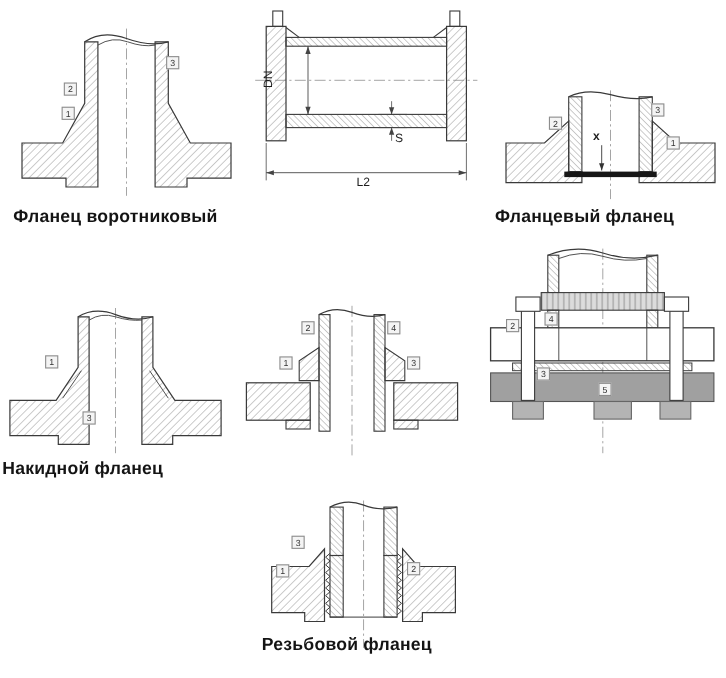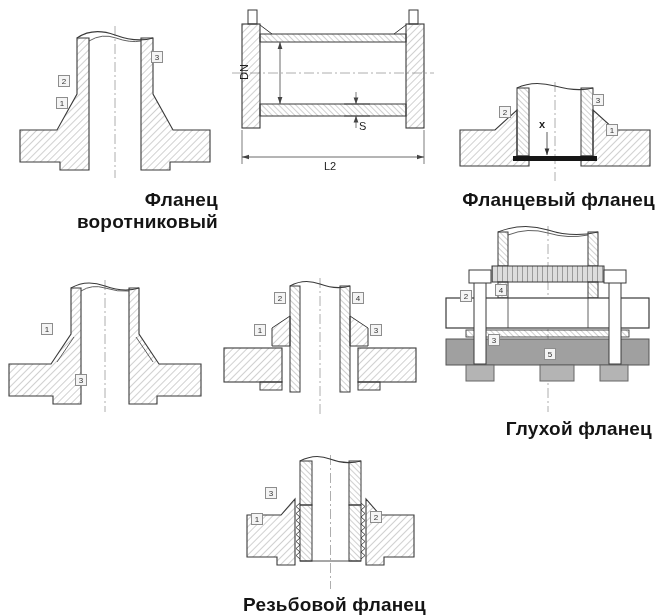--- a/index.html
+++ b/index.html
@@ -1,21 +1,21 @@
 <!DOCTYPE html>
 <html><head>
 <meta charset="utf-8">
 <style>
   * { margin:0; padding:0; box-sizing:border-box; }
   html,body { width:660px; height:616px; background:#ffffff; overflow:hidden;
               font-family:"Liberation Sans", sans-serif; }
   .stage { position:relative; width:660px; height:616px; background:#ffffff; }
   .fig { position:absolute; }
-  .caption { position:absolute; font-size:19px; font-weight:bold; color:#141414;
-             text-align:right; letter-spacing:.2px; }
+  .caption { position:absolute; font-size:16px; font-weight:bold; color:#141414;
+             text-align:left; letter-spacing:.2px; }
   .callout { position:absolute; width:12px; height:12px; border:1px solid #8d8d8d;
              background:#f4f4f4; font-size:8px; line-height:11px; text-align:center;
              color:#333; z-index:3; }
   .dim { position:absolute; font-size:11px; color:#1d1d1d; z-index:3; }
   .dim.rot { transform:rotate(-90deg); transform-origin:center; }
   svg { display:block; }
 </style>
 </head>
 <body>
 
@@ -114,20 +114,21 @@
         <polygon points="134,10 124,10 124,126 152,126 152,118 196,118 196,86 154,86 134,56" fill="url(#hpA)" stroke="#3a3a3a" stroke-width="1.1"></polygon>
         <path d="M66,10 Q81,1 100,8 T134,10" fill="none" stroke="#3a3a3a" stroke-width="1.1"></path>
         <path d="M76,13 Q87,6 100,10 T124,13" fill="none" stroke="#3a3a3a" stroke-width="0.8"></path>
         <line x1="52" y1="84" x2="69" y2="59" stroke="#3a3a3a" stroke-width="0.8"></line>
         <line x1="148" y1="84" x2="131" y2="59" stroke="#3a3a3a" stroke-width="0.8"></line>
       </svg>
     </div>
     <div class="callout" style="left:36px;top:45px">1</div>
     <div class="callout" style="left:70px;top:96px">3</div>
   </div>
+  <div class="caption" style="left:2px;top:418px;width:208px">Накидной фланец</div>
 
   <div class="fig" style="left:220px;top:276px;width:200px;height:142px">
     <div>
       <svg width="200" height="142" viewBox="0 0 200 142">
         <line x1="100" y1="2" x2="100" y2="138" stroke="#999" stroke-width="0.8" stroke-dasharray="10 3 2 3"></line>
         <rect x="70" y="10" width="10" height="106" fill="url(#hpB)" stroke="#3a3a3a" stroke-width="1"></rect>
         <rect x="120" y="10" width="10" height="106" fill="url(#hpB)" stroke="#3a3a3a" stroke-width="1"></rect>
         <path d="M70,10 Q84,2 100,8 T130,10" fill="none" stroke="#3a3a3a" stroke-width="1.1"></path>
         <polygon points="70,40 70,70 52,70 52,52" fill="url(#hpA)" stroke="#3a3a3a" stroke-width="1"></polygon>
         <polygon points="130,40 130,70 148,70 148,52" fill="url(#hpA)" stroke="#3a3a3a" stroke-width="1"></polygon>
@@ -166,21 +167,20 @@
         <rect x="169" y="58" width="12" height="82" fill="#ffffff" stroke="#3a3a3a" stroke-width="1"></rect>
         <rect x="29" y="46" width="22" height="13" fill="#ffffff" stroke="#3a3a3a" stroke-width="1"></rect>
         <rect x="164" y="46" width="22" height="13" fill="#ffffff" stroke="#3a3a3a" stroke-width="1"></rect>
       </svg>
     </div>
     <div class="callout" style="left:20px;top:66px">2</div>
     <div class="callout" style="left:55px;top:60px">4</div>
     <div class="callout" style="left:48px;top:110px">3</div>
     <div class="callout" style="left:104px;top:124px">5</div>
   </div>
-  <div class="caption" style="left:440px;top:418px;width:212px">Глухой фланец</div>
 
   <div class="fig" style="left:243px;top:453px;width:175px;height:140px">
     <div>
       <svg width="175" height="140" viewBox="0 0 175 140">
         <line x1="87.5" y1="2" x2="87.5" y2="136" stroke="#999" stroke-width="0.8" stroke-dasharray="10 3 2 3"></line>
         <rect x="57" y="8" width="12" height="44" fill="url(#hpB)" stroke="#3a3a3a" stroke-width="1"></rect>
         <rect x="106" y="8" width="12" height="44" fill="url(#hpB)" stroke="#3a3a3a" stroke-width="1"></rect>
         <path d="M57,8 Q72,0 87,6 T118,8" fill="none" stroke="#3a3a3a" stroke-width="1.1"></path>
         <rect x="57" y="52" width="12" height="56" fill="url(#hpB)" stroke="#3a3a3a" stroke-width="1"></rect>
         <rect x="106" y="52" width="12" height="56" fill="url(#hpB)" stroke="#3a3a3a" stroke-width="1"></rect>
@@ -188,15 +188,15 @@
         <polygon points="171,62 137,62 123,46 123,112 141,112 141,104 171,104" fill="url(#hpA)" stroke="#3a3a3a" stroke-width="1.1"></polygon>
         <polyline points="57,50 53,53.5 57,57 53,60.5 57,64 53,67.5 57,71 53,74.5 57,78 53,81.5 57,85 53,88.5 57,92 53,95.5 57,99 53,102.5 57,106" fill="none" stroke="#3a3a3a" stroke-width="0.9"></polyline>
         <polyline points="118,50 122,53.5 118,57 122,60.5 118,64 122,67.5 118,71 122,74.5 118,78 122,81.5 118,85 122,88.5 118,92 122,95.5 118,99 122,102.5 118,106" fill="none" stroke="#3a3a3a" stroke-width="0.9"></polyline>
         <line x1="57" y1="108" x2="118" y2="108" stroke="#3a3a3a" stroke-width="0.9"></line>
       </svg>
     </div>
     <div class="callout" style="left:22px;top:34px">3</div>
     <div class="callout" style="left:8px;top:60px">1</div>
     <div class="callout" style="left:127px;top:58px">2</div>
   </div>
-  <div class="caption" style="left:238px;top:594px;width:188px">Резьбовой фланец</div>
+  <div class="caption" style="left:238px;top:578px;width:188px">Резьбовой фланец</div>
 
 </div>
 
 </body></html>

